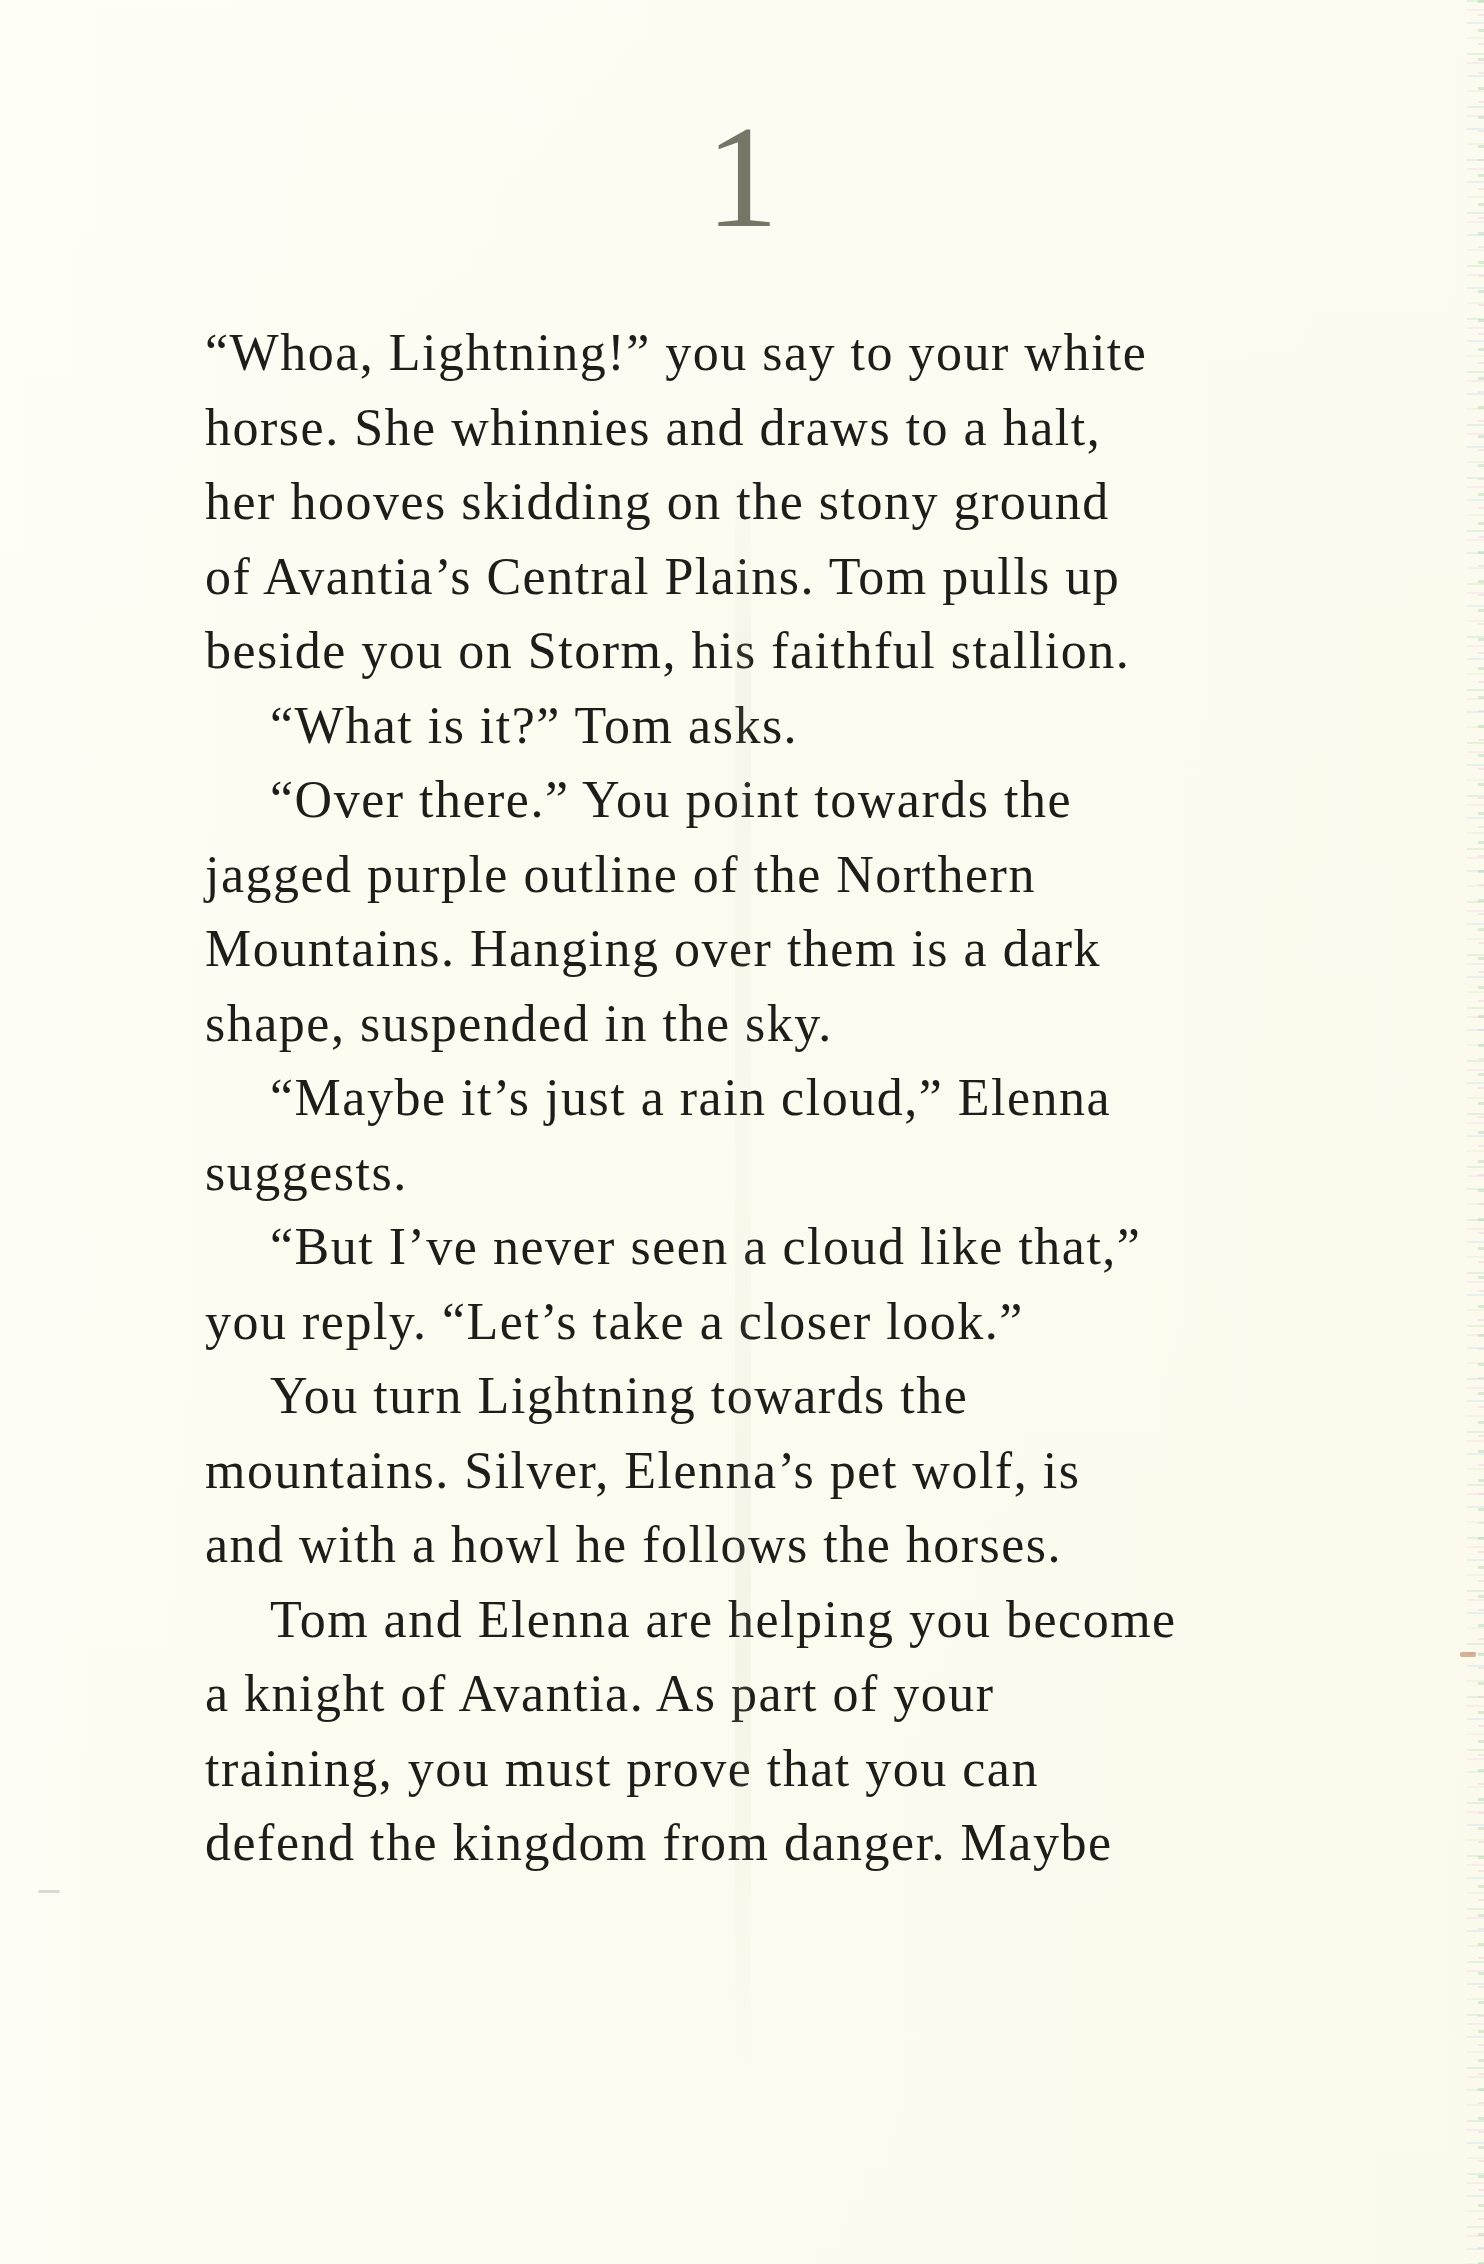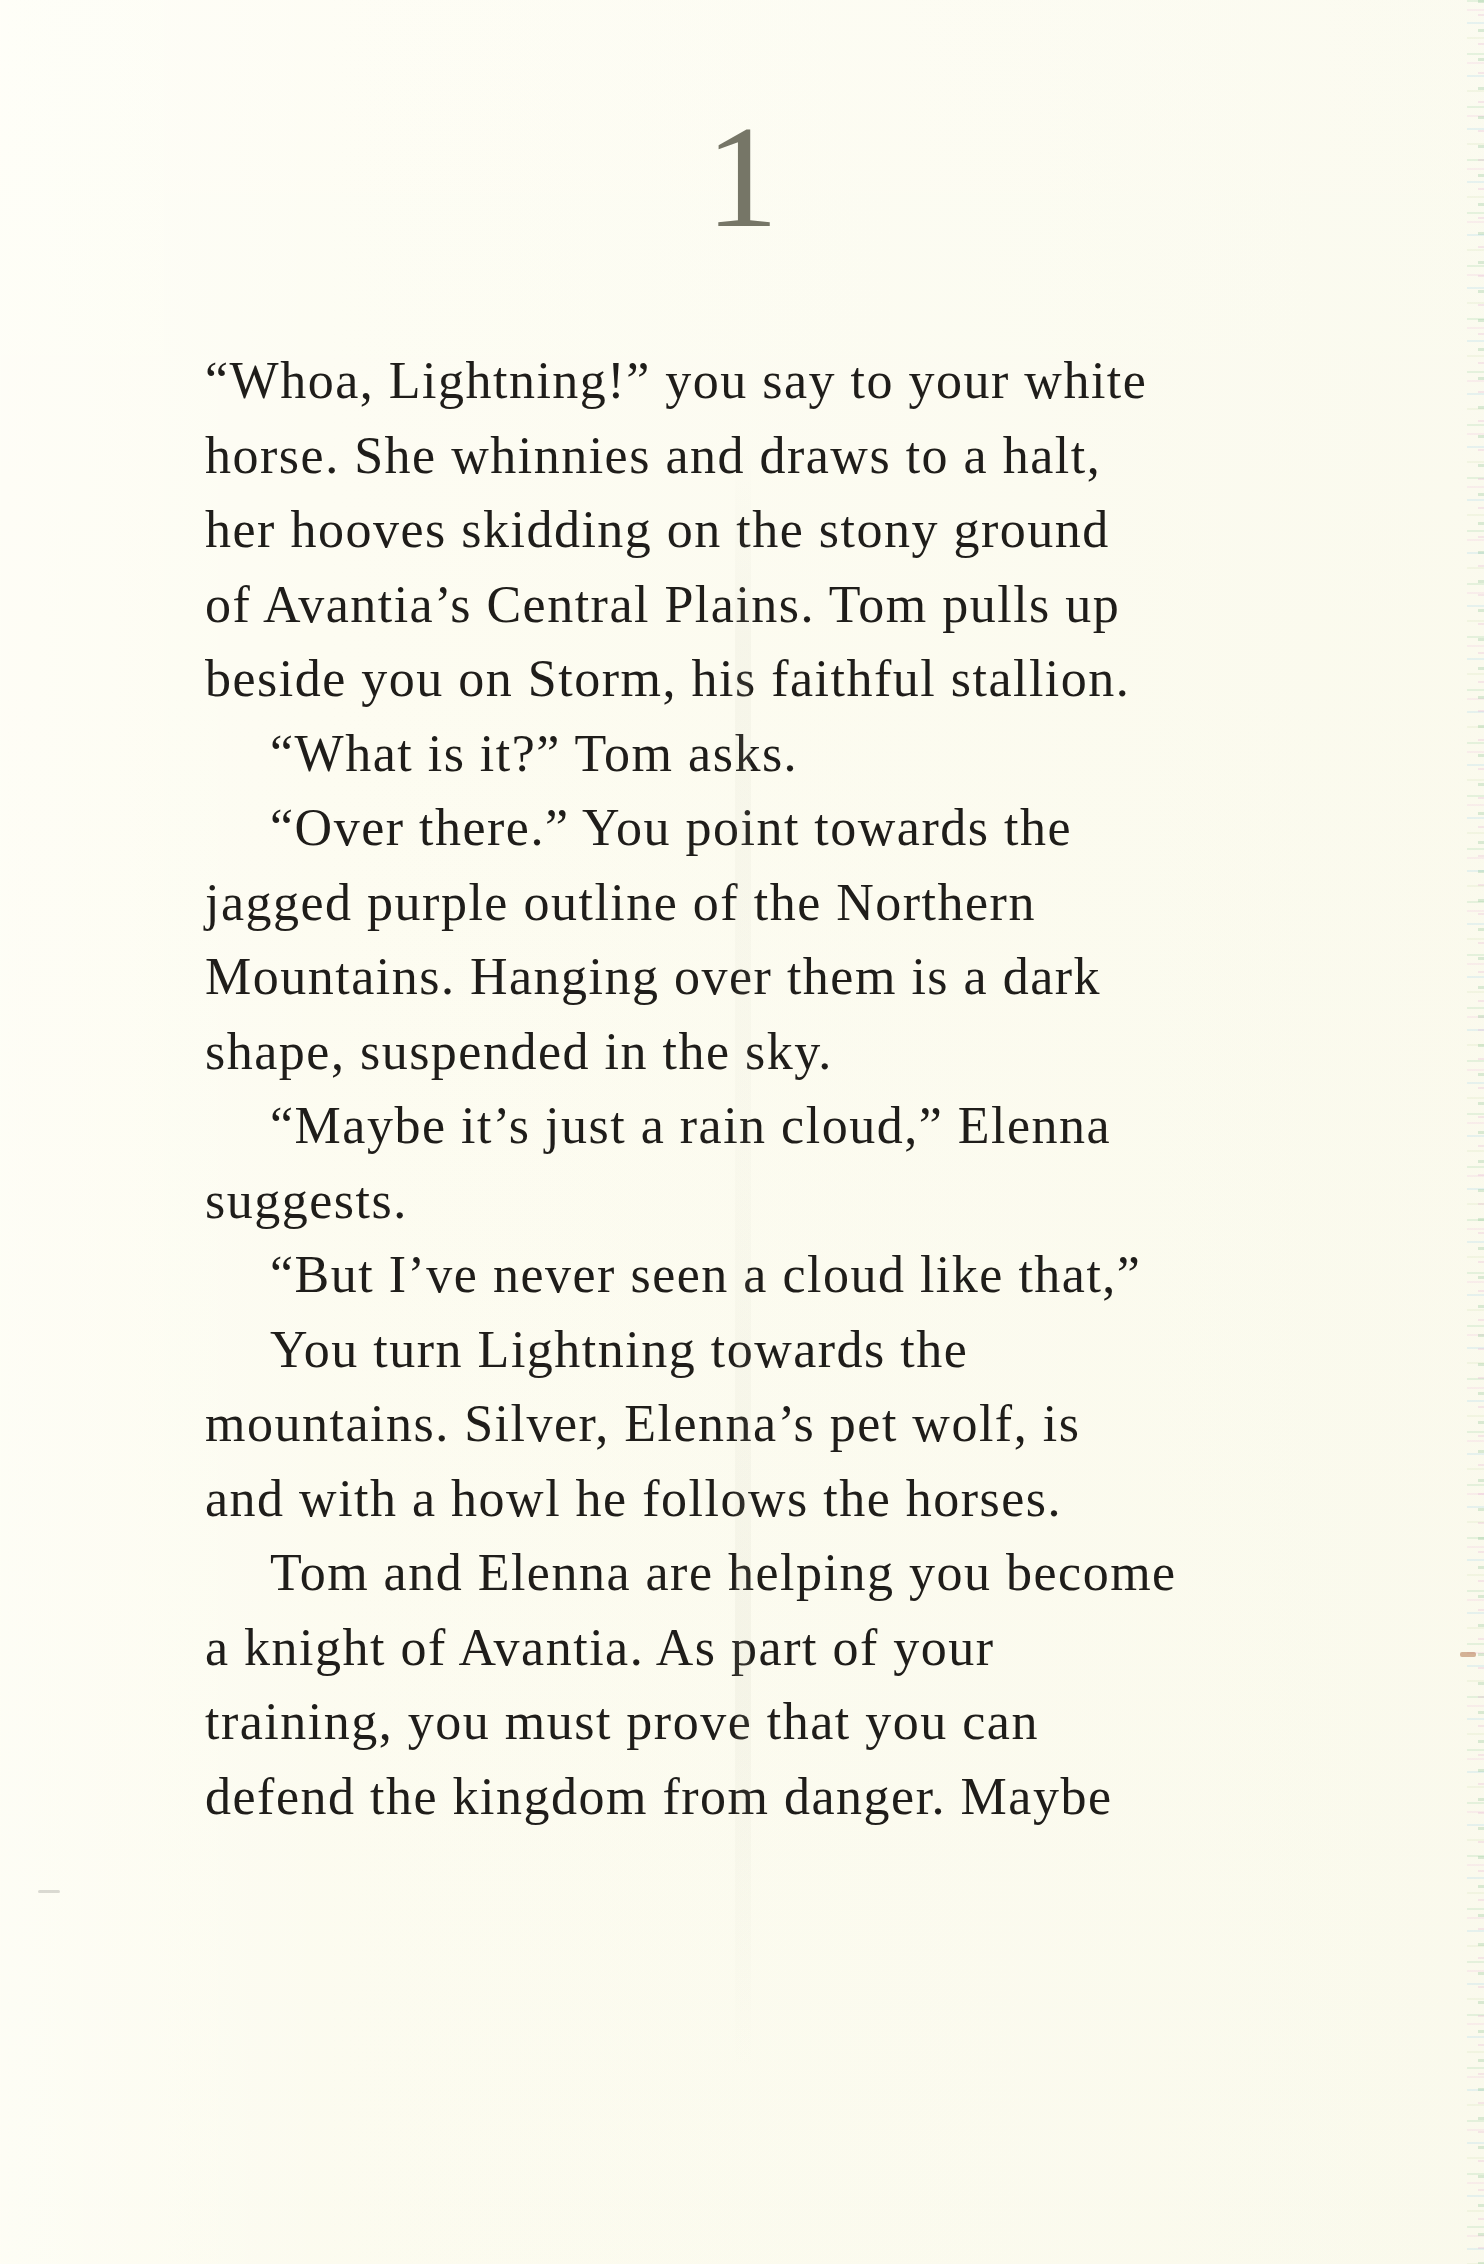--- a/index.html
+++ b/index.html
@@ -26,21 +26,21 @@
     width:100%;
     text-align:center;
     font-size:146px;
     line-height:1;
     font-weight:400;
     color:var(--chapter-number,#767667);
     letter-spacing:0;
   }
   .body-text{
     position:absolute;
-    top:344px;
+    top:316px;
     left:205px;
     width:1100px;
   }
   .line{
     height:74.5px;
     line-height:74.5px;
     font-size:52px;
     letter-spacing:1.5px;
     white-space:nowrap;
   }
@@ -93,20 +93,21 @@
     <div class="line">of Avantia’s Central Plains. Tom pulls up</div>
     <div class="line">beside you on Storm, his faithful stallion.</div>
     <div class="line indent">“What is it?” Tom asks.</div>
     <div class="line indent">“Over there.” You point towards the</div>
     <div class="line">jagged purple outline of the Northern</div>
     <div class="line">Mountains. Hanging over them is a dark</div>
     <div class="line">shape, suspended in the sky.</div>
     <div class="line indent">“Maybe it’s just a rain cloud,” Elenna</div>
     <div class="line">suggests.</div>
     <div class="line indent">“But I’ve never seen a cloud like that,”</div>
+    <div class="line">you reply. “Let’s take a closer look.”</div>
     <div class="line indent">You turn Lightning towards the</div>
     <div class="line">mountains. Silver, Elenna’s pet wolf, is</div>
     <div class="line">and with a howl he follows the horses.</div>
     <div class="line indent">Tom and Elenna are helping you become</div>
     <div class="line">a knight of Avantia. As part of your</div>
     <div class="line">training, you must prove that you can</div>
     <div class="line"><span>defend the kingdom from danger. </span><span class="italic">Maybe</span></div>
   </div>
 
   <div class="scan-streak"></div>

